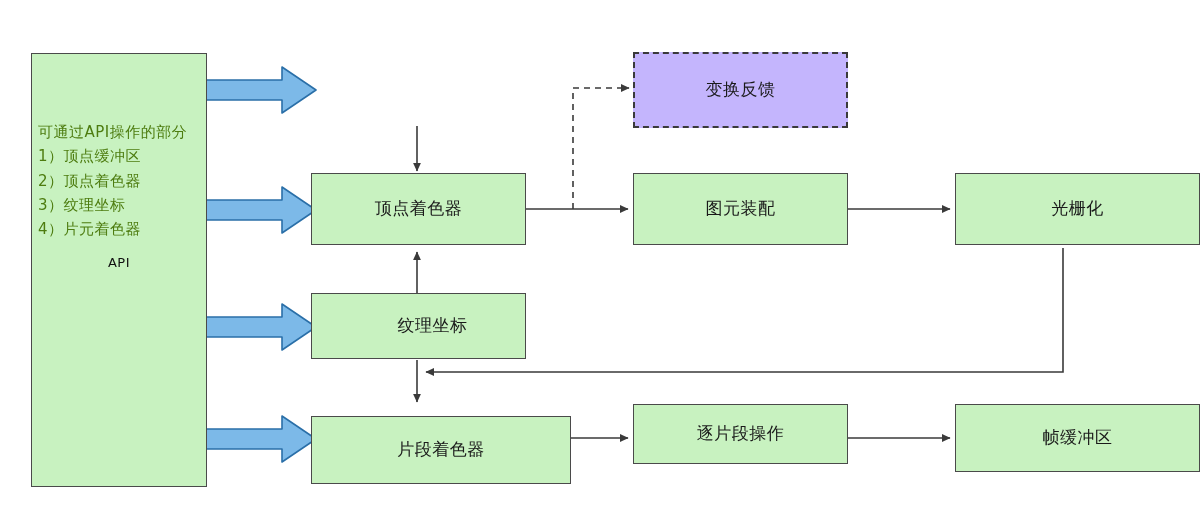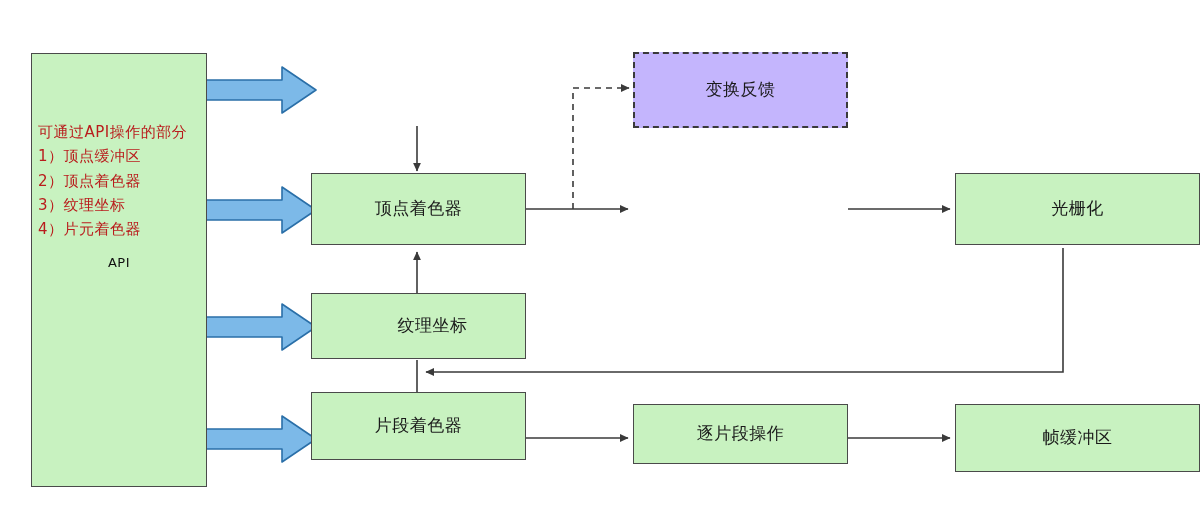--- a/index.html
+++ b/index.html
@@ -43,21 +43,21 @@
   .api-inner {
     position: relative;
     width: 100%;
     height: 100%;
   }
   .api-list {
     position: absolute;
     top: 66px;
     left: 6px;
     right: 4px;
-    color: #b91c1c;
+    color: #4d7c0f;
     font-size: 15px;
     line-height: 1.62;
     text-align: left;
   }
   .api-list .hdr {
     white-space: nowrap;
   }
   .api-list ol {
     margin: 0;
     padding: 0;
@@ -171,30 +171,33 @@
 
 
   <div class="node dashed" style="left:633px; top:52px; width:215px; height:76px;">
     <span>变换反馈</span>
   </div>
 
   <div class="node" style="left:311px; top:173px; width:215px; height:72px;">
     <span>顶点着色器</span>
   </div>
 
+  <div class="node" style="left:633px; top:173px; width:215px; height:72px;">
+    <span>图元装配</span>
+  </div>
 
   <div class="node" style="left:955px; top:173px; width:245px; height:72px;">
     <span>光栅化</span>
   </div>
 
   <div class="node" style="left:311px; top:293px; width:215px; height:66px;padding-left:28px;">
     <span>纹理坐标</span>
   </div>
 
-  <div class="node" style="left:311px; top:392px; width:215px; height:68px;">
+  <div class="node" style="left:311px; top:416px; width:260px; height:68px;">
     <span>片段着色器</span>
   </div>
 
   <div class="node" style="left:633px; top:404px; width:215px; height:60px;">
     <span>逐片段操作</span>
   </div>
 
   <div class="node" style="left:955px; top:404px; width:245px; height:68px;">
     <span>帧缓冲区</span>
   </div>

